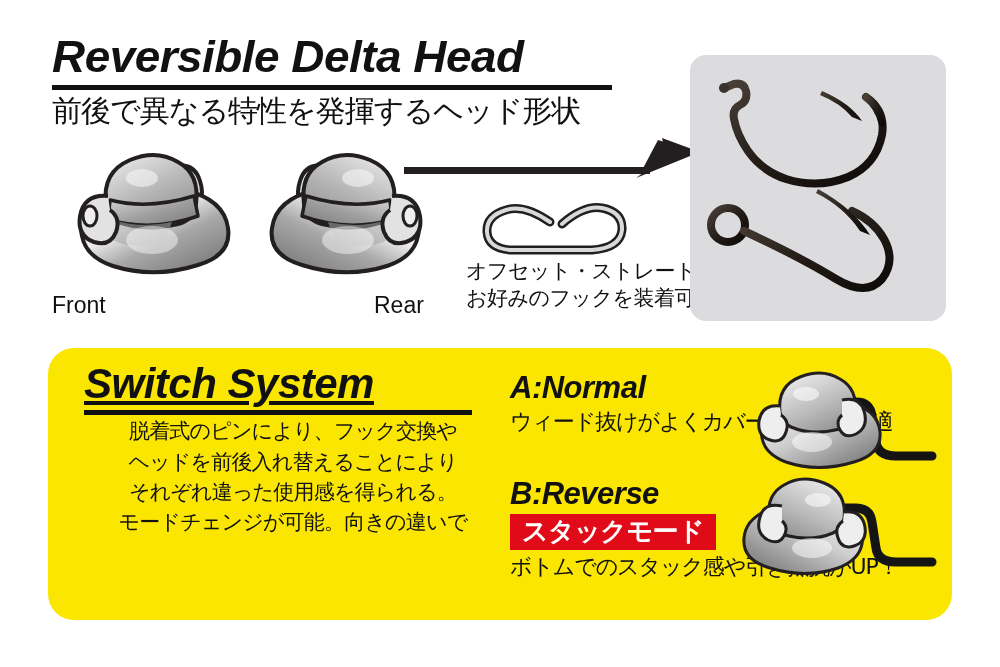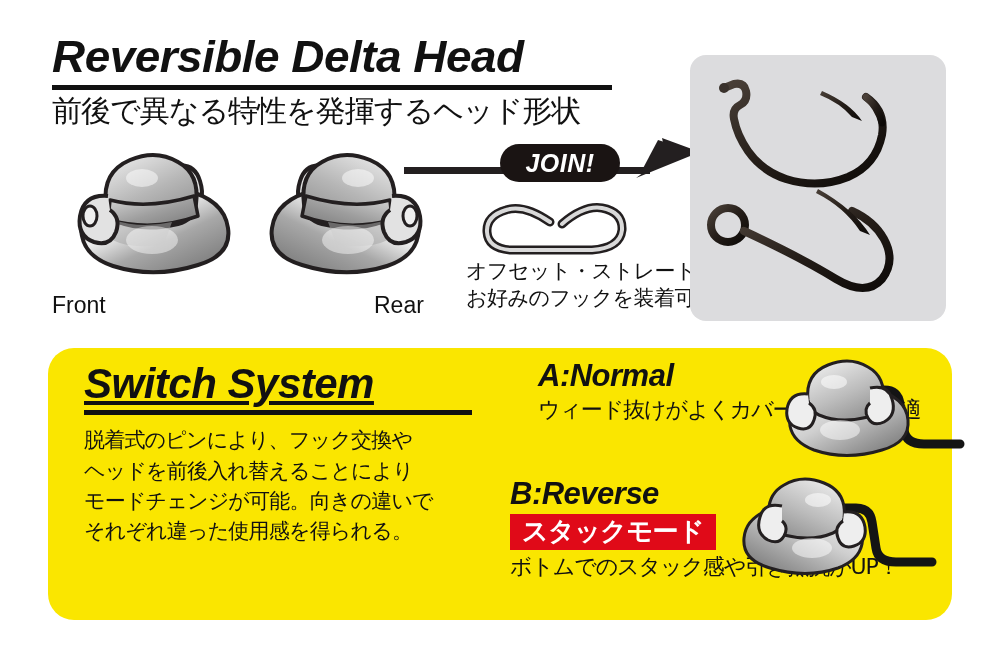--- a/index.html
+++ b/index.html
@@ -78,29 +78,29 @@
     font-family:"Liberation Sans",sans-serif;
     text-decoration:underline;
   }
   .switch-rule{width:388px;height:5px;background:#111;margin-top:4px;}
   .switch-jp{
     font-size:27px;line-height:1.2;font-weight:bold;color:#111;margin-top:6px;
     letter-spacing:-1px;white-space:nowrap;
     font-family:"DejaVu Sans","Liberation Sans",sans-serif;
   }
   .switch-body{
-    margin-top:10px;font-size:21px;line-height:1.45;color:#111;
-    letter-spacing:-0.8px;
+    margin-top:1px;font-size:21px;line-height:1.45;color:#111;
+    text-align:center;letter-spacing:-0.8px;
     font-family:"DejaVu Sans","Liberation Sans",sans-serif;
   }
   .switch-body div{white-space:nowrap;}
 
   
   .mode{position:absolute;left:462px;width:430px;}
-  .mode.normal{top:12px;margin-left:28px;}
+  .mode.normal{top:24px;}
   .mode.reverse{top:130px;}
   .mode-head{
     font-size:31px;line-height:1.05;font-weight:bold;font-style:italic;
     color:#111;letter-spacing:-0.5px;white-space:nowrap;
     font-family:"Liberation Sans",sans-serif;
   }
   .mode-badge{
     display:inline-block;margin-top:3px;padding:3px 12px 4px 12px;
     font-size:26px;line-height:1.12;font-weight:bold;color:#ffffff;
     letter-spacing:-0.5px;white-space:nowrap;
@@ -188,23 +188,20 @@
     <div class="head-label front">Front</div>
     <div class="head-label rear">Rear</div>
   </div>
 
   <div class="join-arrow">
     <svg viewBox="0 0 300 56" width="300" height="56">
       <path d="M0 29 L246 29 L246 36 L0 36 Z" fill="#231f20"></path>
       <path d="M232 40 L296 14 L258 0 L262 18 Z" fill="#231f20"></path>
       <path d="M236 36 L292 14 L254 2" fill="#231f20"></path>
     </svg>
-    <div class="join-pill">
-      <span>JOIN!</span>
-    </div>
   </div>
 
   <div class="snap-fig">
     <svg viewBox="0 0 150 62" width="150" height="62">
       <path d="M70 26 Q44 8 26 14 Q6 20 7 36 Q8 52 30 54 L112 54 Q140 52 142 34 Q143 16 122 12 Q104 9 82 28" fill="none" stroke="#231f20" stroke-width="9" stroke-linecap="round" stroke-linejoin="round"></path>
       <path d="M70 26 Q44 8 26 14 Q6 20 7 36 Q8 52 30 54 L112 54 Q140 52 142 34 Q143 16 122 12 Q104 9 82 28" fill="none" stroke="#d9d9d9" stroke-width="4" stroke-linecap="round" stroke-linejoin="round"></path>
     </svg>
   </div>
 
   <div class="snap-caption">
@@ -241,22 +238,22 @@
   </div>
 
   <div class="switch-panel">
 
     <div class="switch-left">
       <div class="switch-title">Switch System</div>
       <div class="switch-rule"></div>
       <div class="switch-body">
         <div>脱着式のピンにより、フック交換や</div>
         <div>ヘッドを前後入れ替えることにより</div>
+        <div>それぞれ違った使用感を得られる。</div>
         <div>モードチェンジが可能。向きの違いで</div>
-        <div>それぞれ違った使用感を得られる。</div>
       </div>
     </div>
 
     <div class="mode normal">
       <div class="mode-head">A:Normal</div>
       <div class="mode-caption">ウィード抜けがよくカバー撃ちにも最適</div>
       <div class="mode-fig">
         <svg viewBox="0 0 200 110" width="200" height="110">
           <defs>
             <linearGradient id="mbodyG" x1="0.1" y1="0.1" x2="0.9" y2="1">

